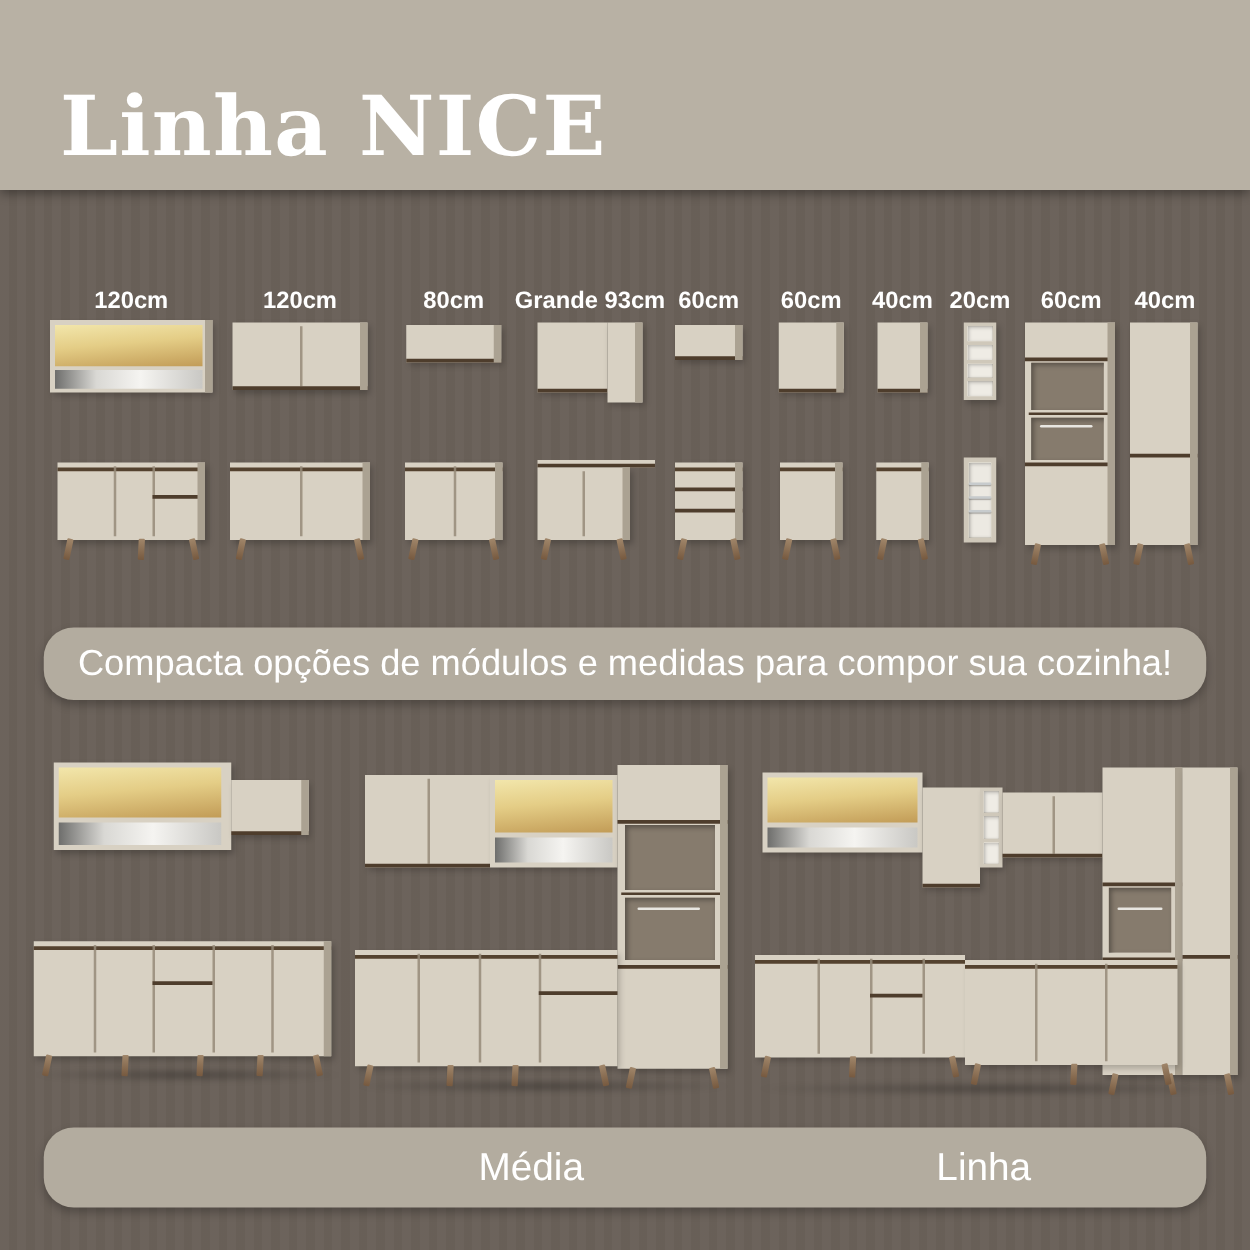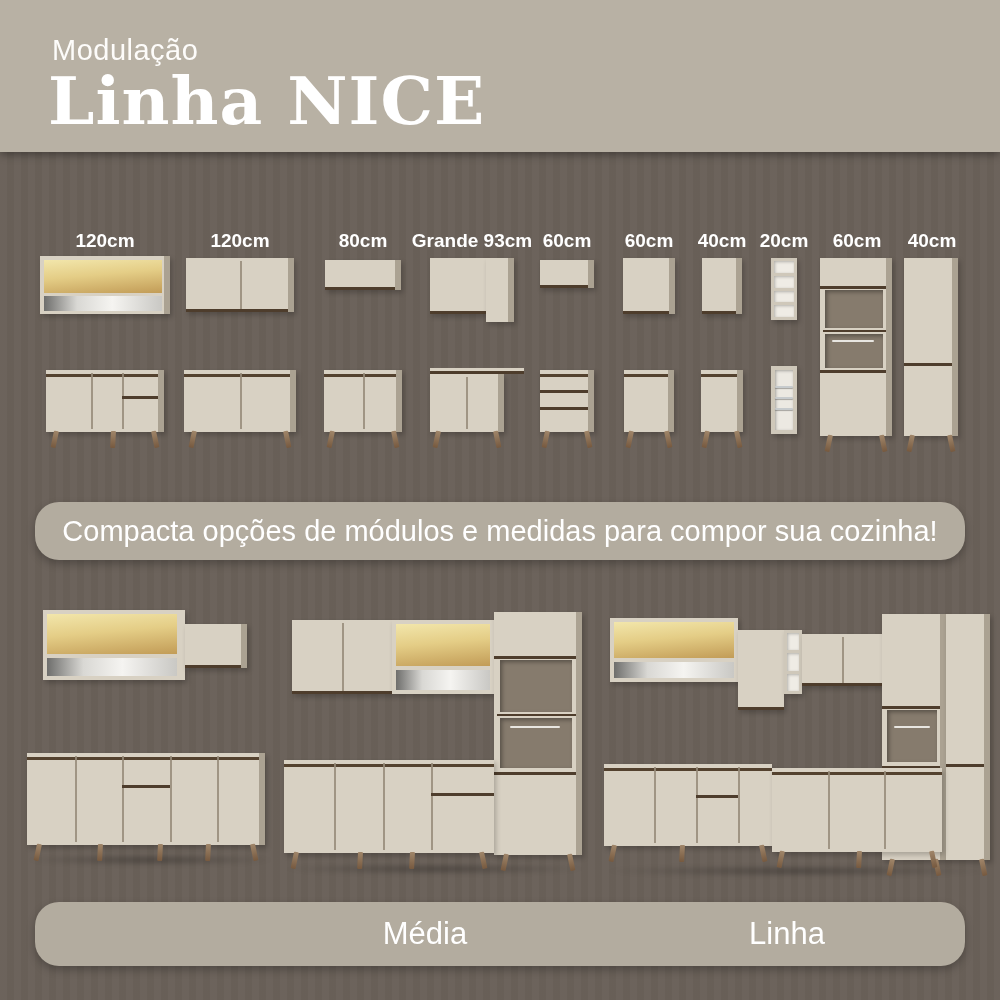--- a/index.html
+++ b/index.html
@@ -57,21 +57,20 @@
   .banner.mid{top:502px;height:58px;font-size:29px;display:flex;align-items:center;justify-content:center;}
   .banner.bottom{top:902px;height:64px;font-size:31px;}
   .banner.bottom span{position:absolute;top:50%;transform:translate(-50%,-50%);white-space:nowrap;}
   
   .kitchen{position:absolute;}
 </style>
 </head>
 <body>
 
 <div class="header">
-  <div class="subtitle">Modulação</div>
   <div class="title">Linha NICE</div>
 </div>
 
 <div class="modcol" style="left:40px;width:130px;">
   <div class="mlabel">120cm</div>
   <div class="cab" style="left:0;top:28px;width:130px;height:58px;">
     <div class="glasspane" style="left:4px;top:4px;right:8px;height:33px;"></div>
     <div class="openshelf" style="left:4px;top:40px;right:8px;height:15px;"></div>
     <div class="rside"></div>
   </div>

